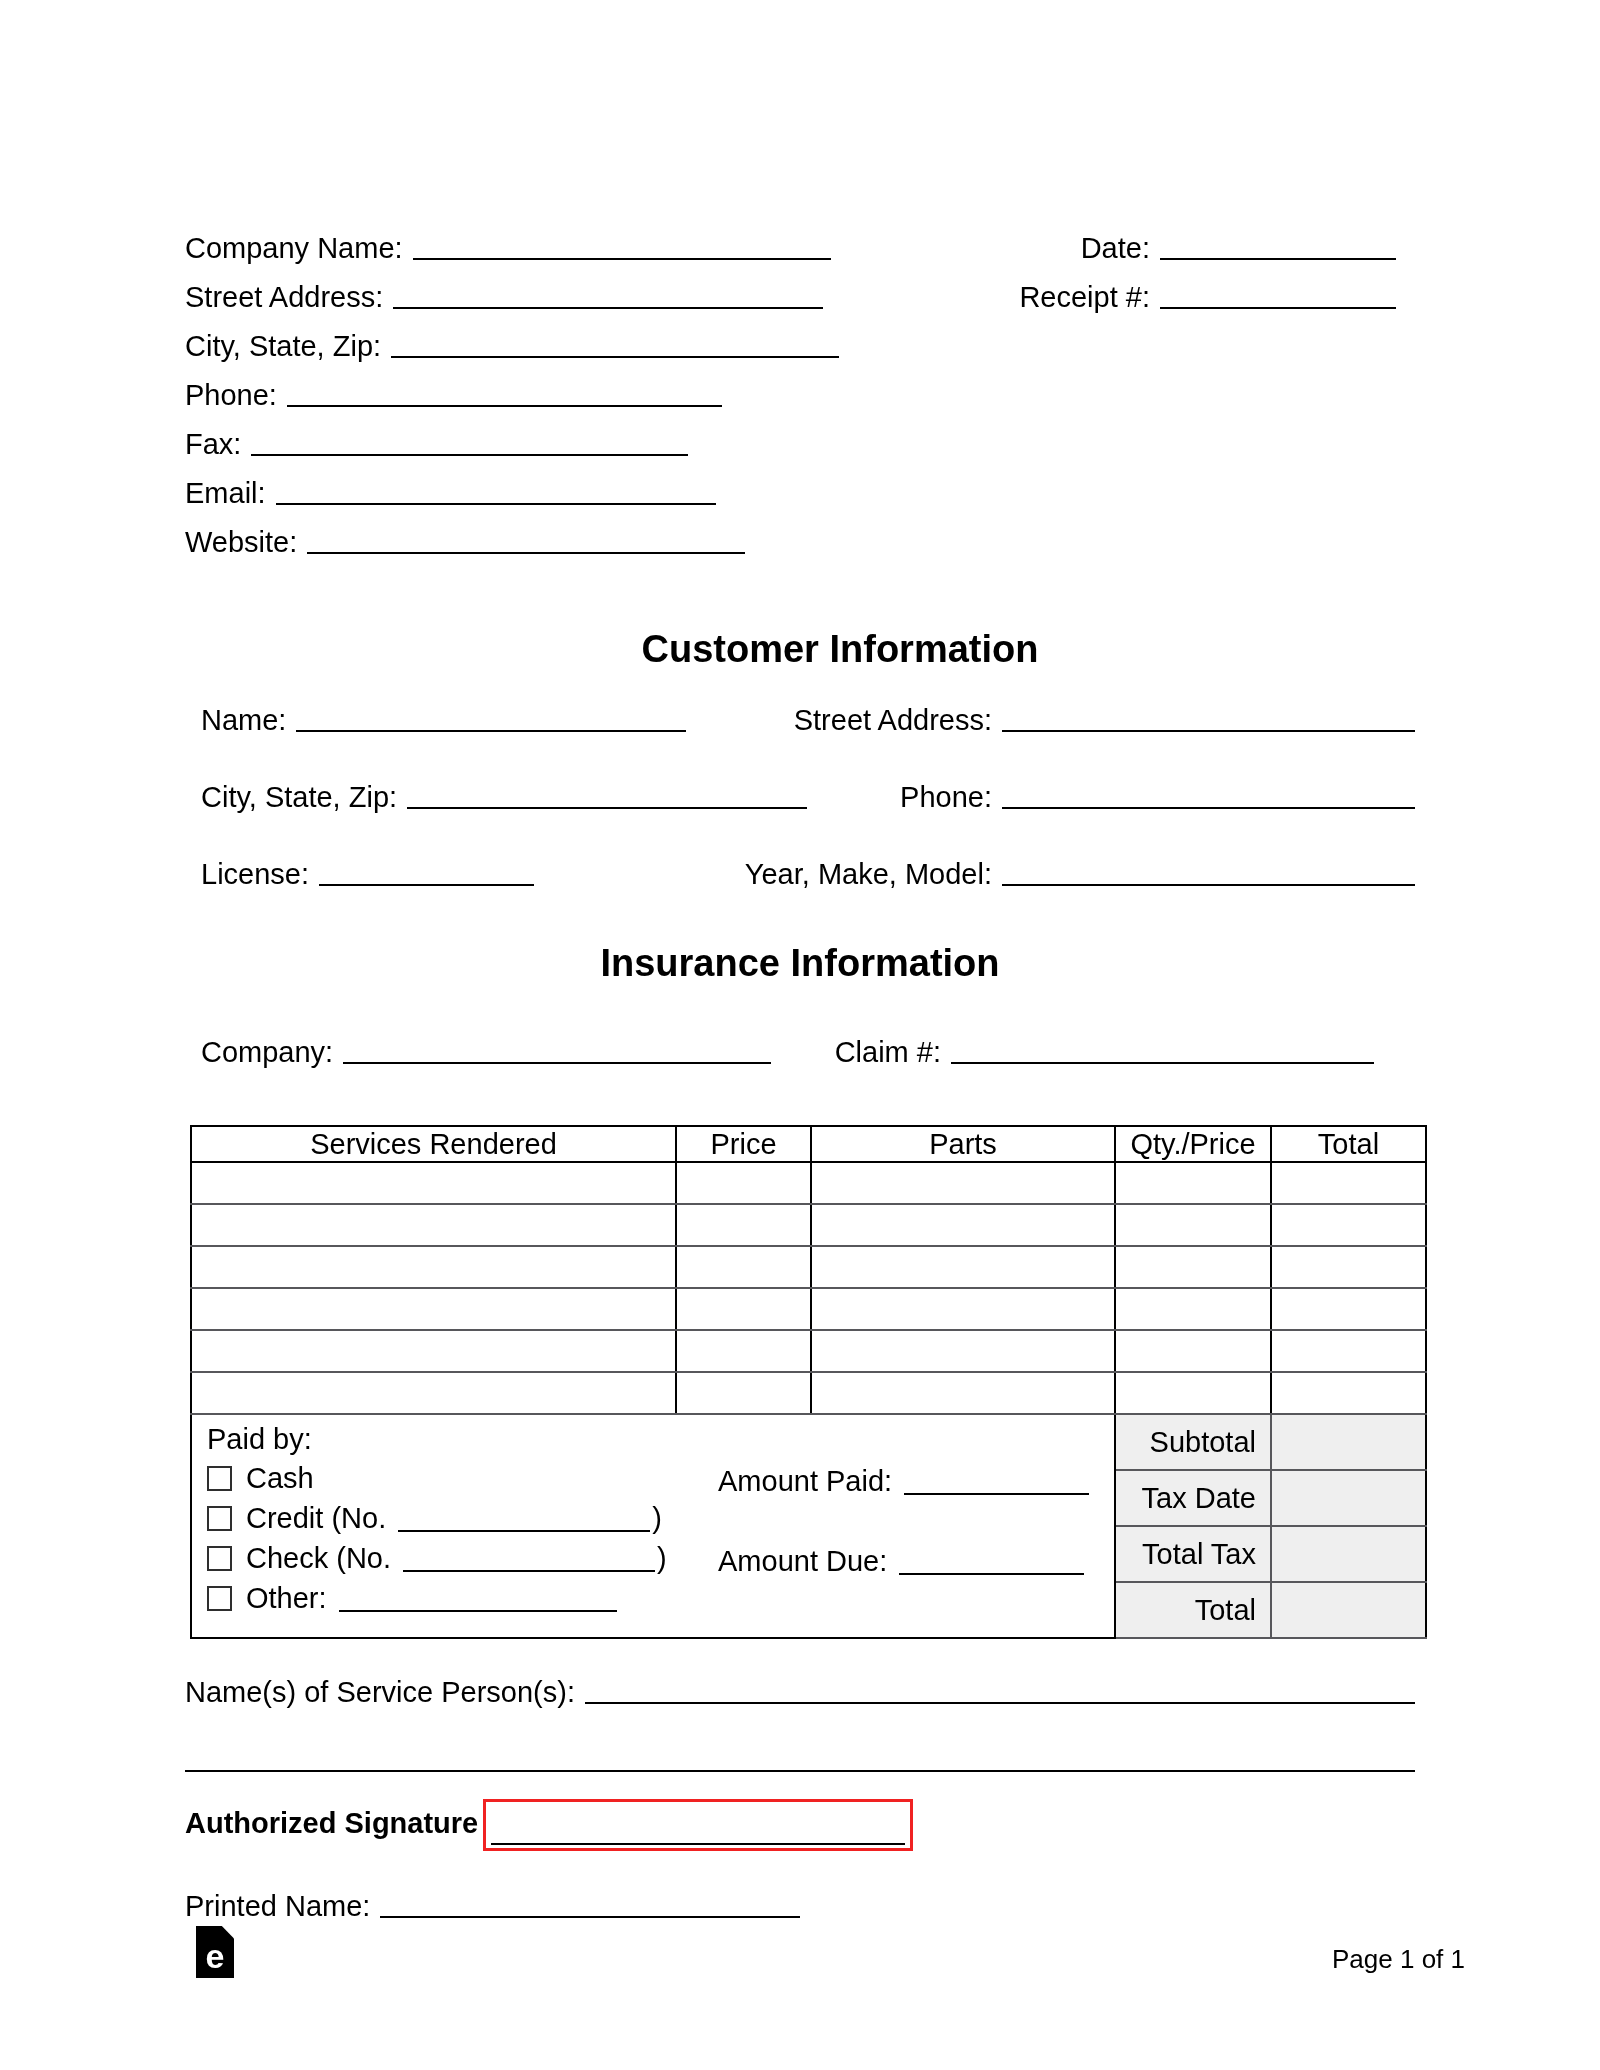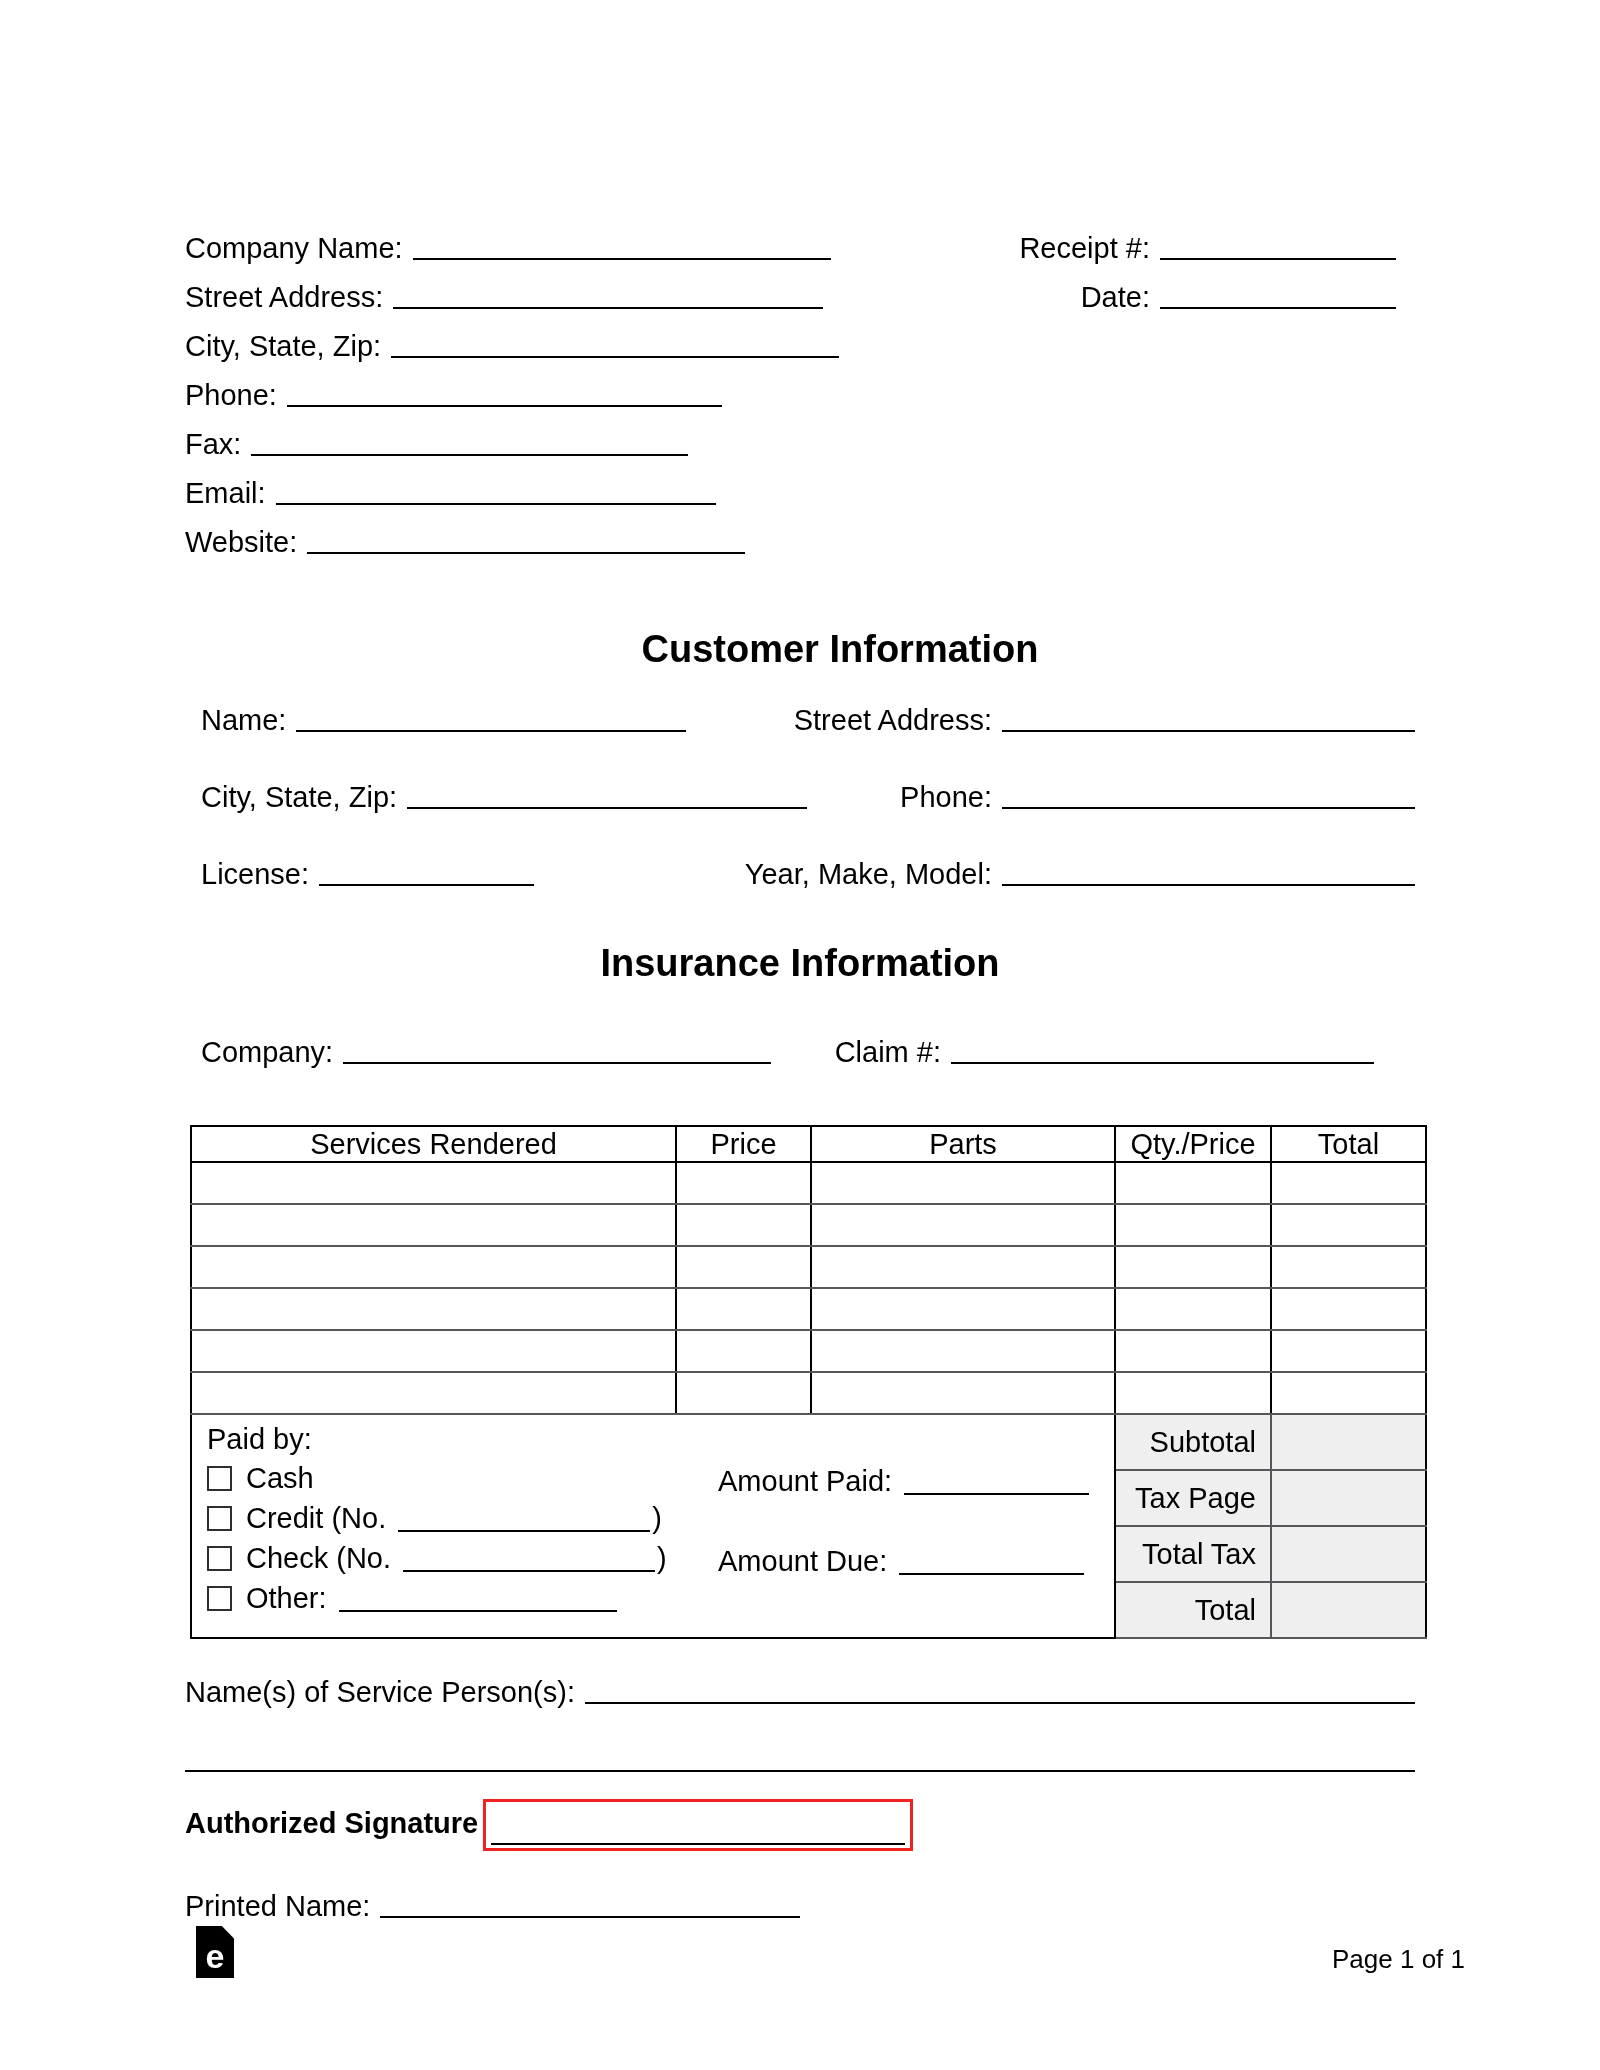--- a/index.html
+++ b/index.html
@@ -85,25 +85,25 @@
       <span class="uline" style="width:440px"></span>
     </div>
     <div class="frow">
       <span class="lbl">Website:</span>
       <span class="uline" style="width:438px"></span>
     </div>
   </div>
 
   <div class="block-col" style="right:204px;top:228px;width:420px;">
     <div class="meta-row">
+      <span class="lbl">Date:</span>
+      <span class="uline" style="width:236px"></span>
+    </div>
+    <div class="meta-row">
       <span class="lbl">Receipt #:</span>
-      <span class="uline" style="width:236px"></span>
-    </div>
-    <div class="meta-row">
-      <span class="lbl">Date:</span>
       <span class="uline" style="width:236px"></span>
     </div>
   </div>
 
   <div class="sec-heading" style="top:628px;margin-left:40px;">Customer Information</div>
 
   <div class="cust-block">
     <div class="cust-row">
       <div class="cust-left">
         <span class="lbl">Name:</span>
@@ -240,21 +240,21 @@
           </div>
           <div class="amt" style="left:526px;top:126px;">
             <span>Amount Due:</span>
             <span class="pline" style="width:185px"></span>
           </div>
         </td>
         <td class="tlabel" style="background:#efefef">Subtotal</td>
         <td class="tvalue" style="background:#efefef"></td>
       </tr>
       <tr>
-        <td class="tlabel" style="background:#efefef">Tax Page</td>
+        <td class="tlabel" style="background:#efefef">Tax Date</td>
         <td class="tvalue" style="background:#efefef"></td>
       </tr>
       <tr>
         <td class="tlabel" style="background:#efefef">Total Tax</td>
         <td class="tvalue" style="background:#efefef"></td>
       </tr>
       <tr>
         <td class="tlabel" style="background:#efefef">Total</td>
         <td class="tvalue" style="background:#efefef"></td>
       </tr>

